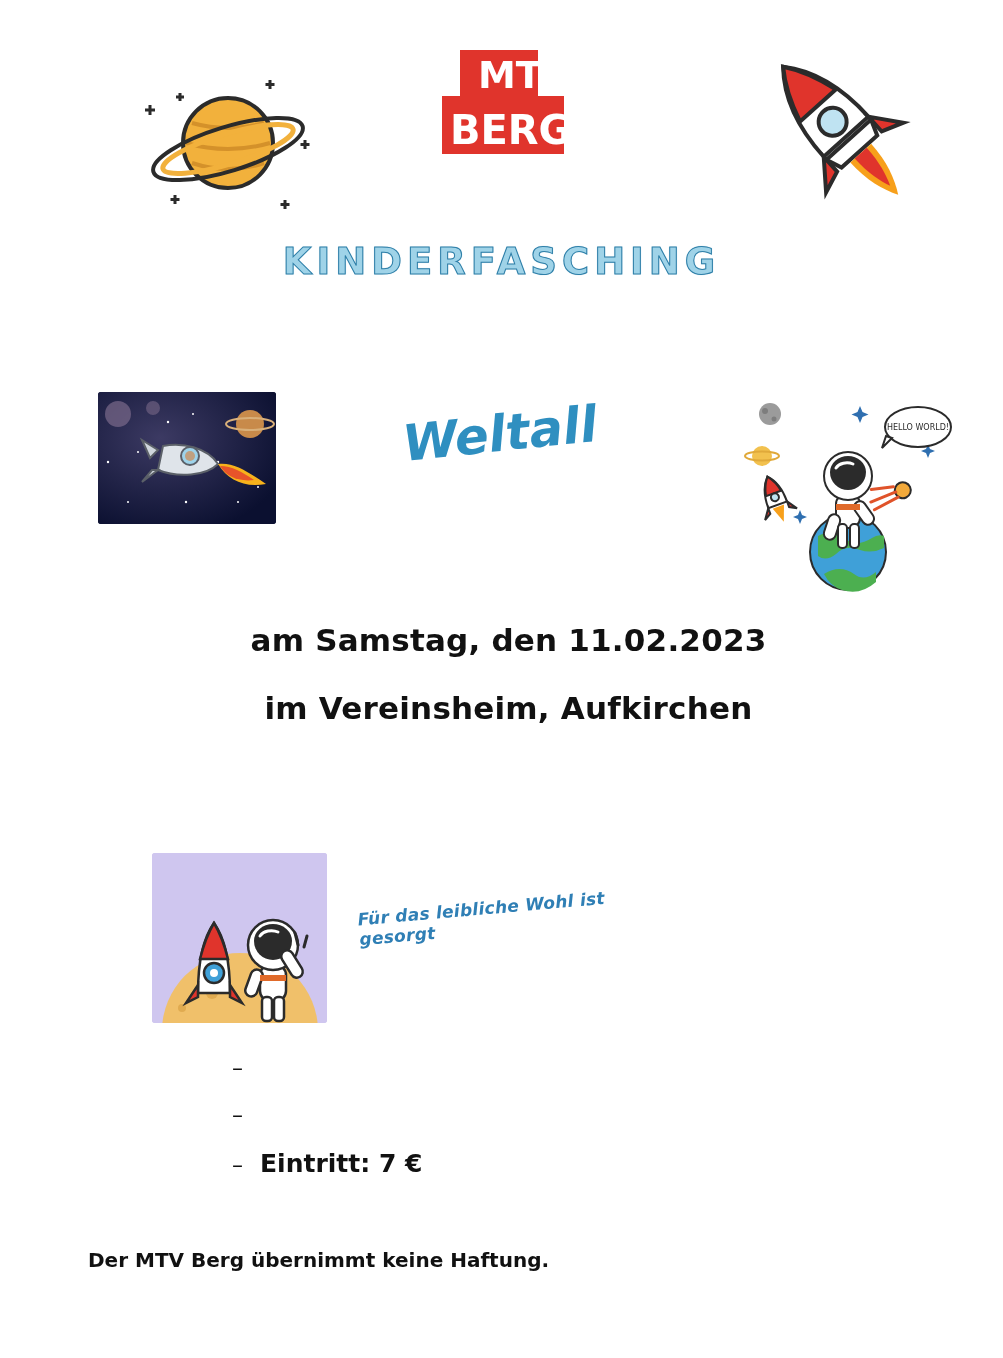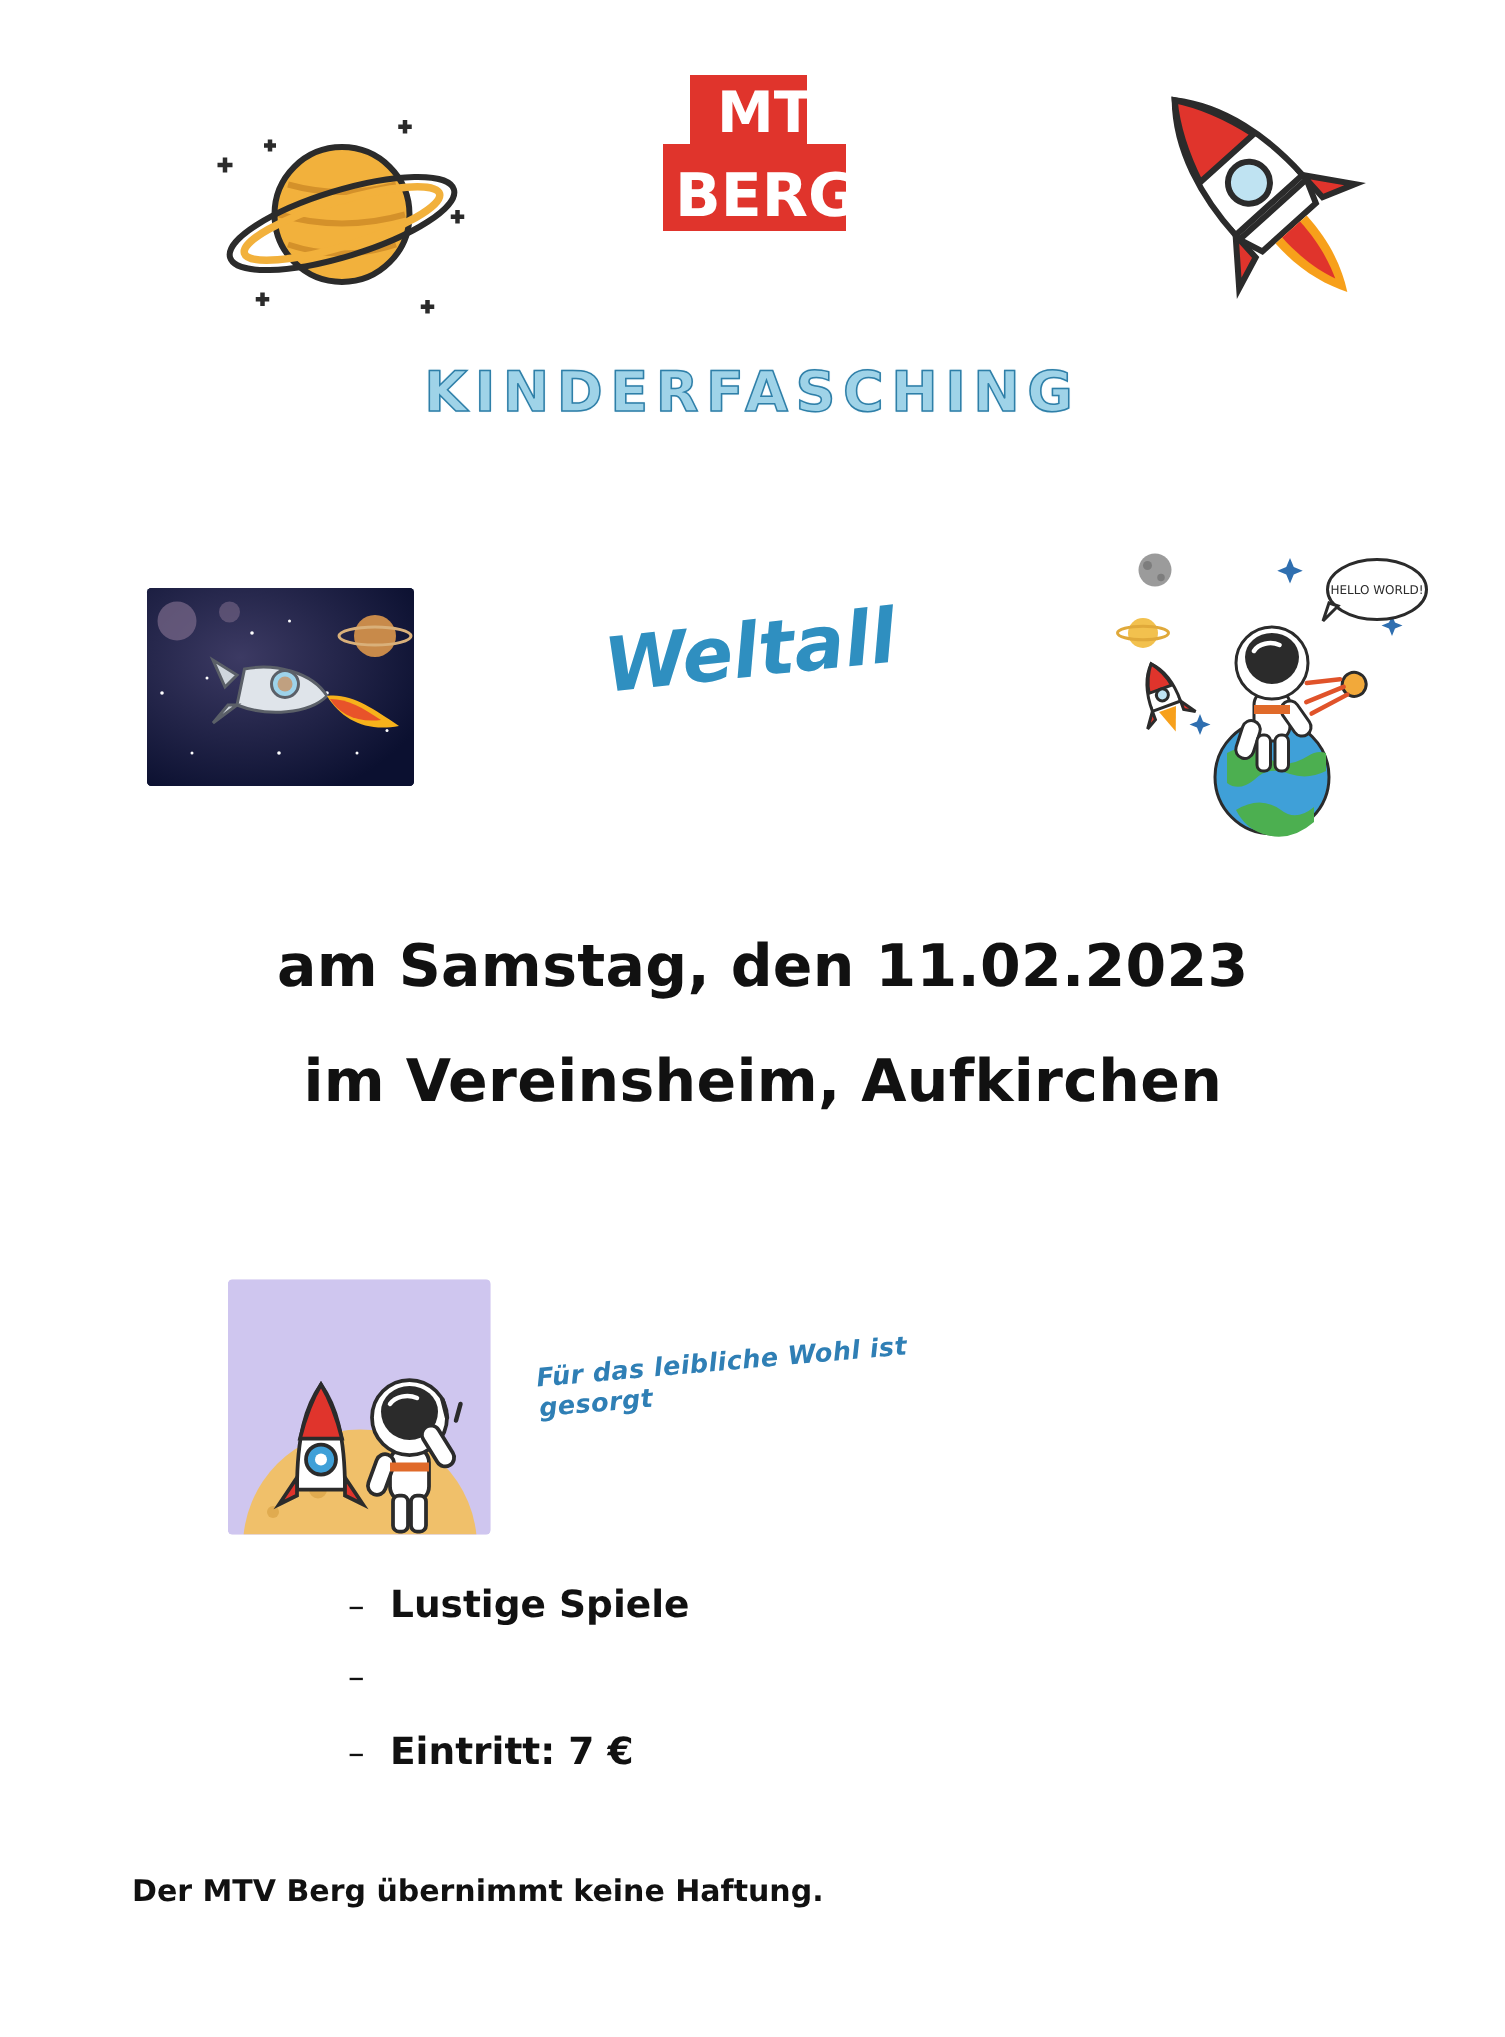--- a/index.html
+++ b/index.html
@@ -81,38 +81,38 @@
     font-family: "DejaVu Sans", sans-serif;
     font-weight: bold;
     font-style: italic;
     font-size: 50px;
     color: #2f8fc0;
     transform: rotate(-6deg);
   }
   .astronaut-art {
     position: absolute;
     left: 740px;
-    top: 350px;
+    top: 384px;
     width: 215px;
     height: 210px;
     text-decoration: underline;
   }
 
   
   .event-block {
     position: absolute;
     left: 0;
     top: 622px;
     width: 1003px;
     text-align: center;
   }
   .event-line {
     font-family: "DejaVu Sans", sans-serif;
     font-weight: bold;
-    font-size: 39px;
+    font-size: 31px;
     letter-spacing: 0.2px;
     color: #111111;
     margin: 0 0 32px 14px;
   }
 
   
   .moon-photo {
     position: absolute;
     left: 152px;
     top: 853px;
@@ -342,21 +342,20 @@
         <rect x="108" y="122" width="26" height="6" fill="#e06a2a"></rect>
       </g>
     </svg>
   </div>
 
   <div class="caption-wohl">Für das leibliche Wohl ist gesorgt</div>
 
   <div class="bullets">
     <div class="bullet-row">
       <span class="bullet-dash">–</span>
-      <span class="bullet-text">Lustige Spiele</span>
     </div>
     <div class="bullet-row">
       <span class="bullet-dash">–</span>
     </div>
     <div class="bullet-row">
       <span class="bullet-dash">–</span>
       <span class="bullet-text">Eintritt: 7 €</span>
     </div>
   </div>
 

